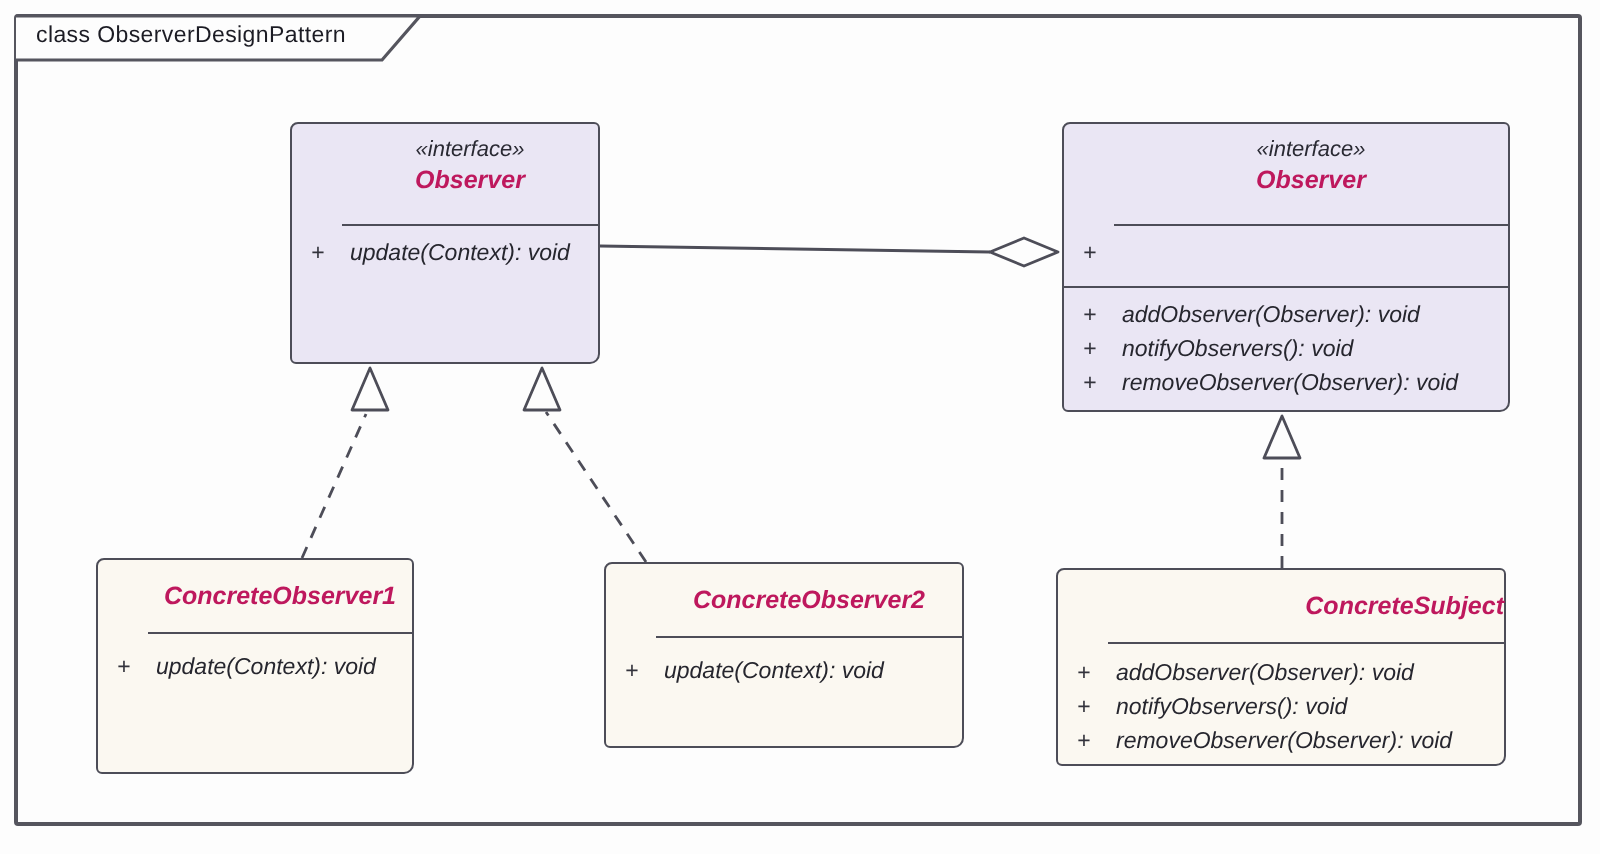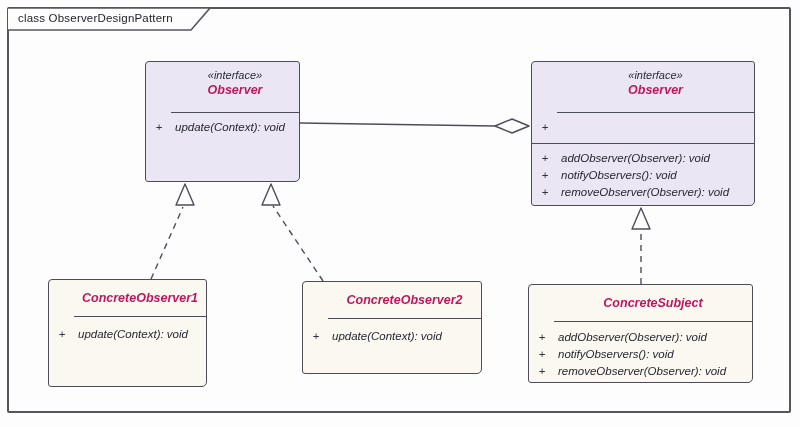--- a/index.html
+++ b/index.html
@@ -158,21 +158,21 @@
     </div>
     <div class="compartment" style="padding-top:9px;">
       <div class="member">
         <span class="vis">+</span>
         <span class="sig">update(Context): void</span>
       </div>
     </div>
   </div>
 
   <div class="uml-box fill-class" style="left:528px; top:284px; width:225px; height:99px;">
-    <div class="uml-header" style="height:37px;">
+    <div class="uml-header" style="height:37px;text-align:right;">
       <div class="class-name solo">ConcreteSubject</div>
     </div>
     <div class="compartment" style="padding-top:7px;">
       <div class="member">
         <span class="vis">+</span>
         <span class="sig">addObserver(Observer): void</span>
       </div>
       <div class="member">
         <span class="vis">+</span>
         <span class="sig">notifyObservers(): void</span>

